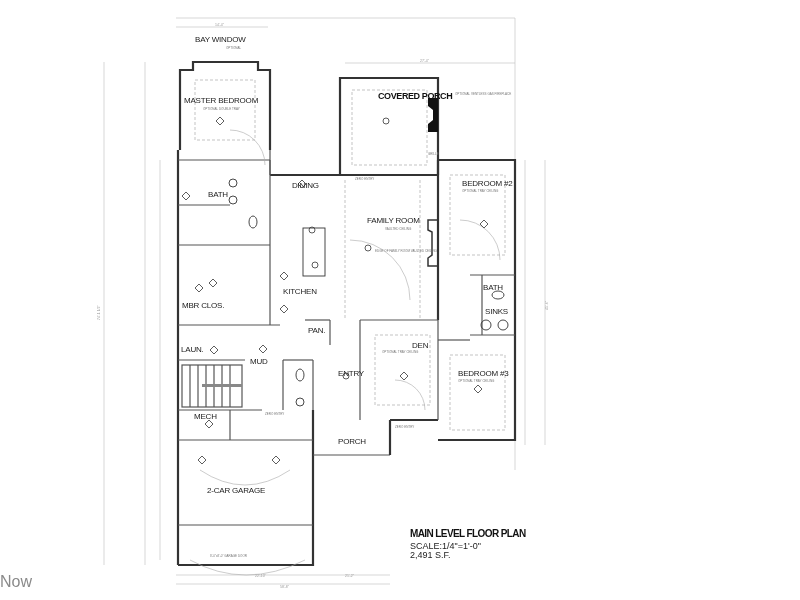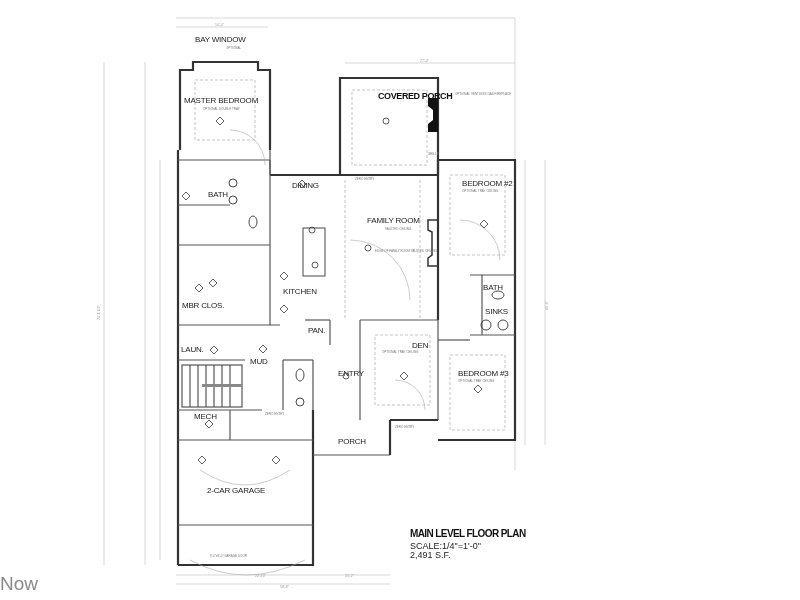--- a/index.html
+++ b/index.html
@@ -10,21 +10,21 @@
     .note { font-family:"Liberation Sans", sans-serif; font-size:3px; fill:#777; }
     .dim { font-family:"Liberation Sans", sans-serif; font-size:3.5px; fill:#999; }
     .title-block-heading { font-family:"Liberation Sans", sans-serif; font-size:10px; font-weight:bold; fill:#111; letter-spacing:-0.6px; }
     .title-block-line { font-family:"Liberation Sans", sans-serif; font-size:9px; fill:#222; }
     .wall { fill:none; stroke:#333; stroke-width:2.2; }
     .wall-thin { fill:none; stroke:#555; stroke-width:1.2; }
     .dashed { fill:none; stroke:#9a9a9a; stroke-width:0.6; stroke-dasharray:3 2; }
     .dimline { fill:none; stroke:#bcbcbc; stroke-width:0.6; }
     .arc { fill:none; stroke:#aaa; stroke-width:0.6; }
     .fixture { fill:none; stroke:#333; stroke-width:0.9; }
-    .watermark { position:absolute; left:0; top:573px; font-family:"Liberation Sans", sans-serif; font-size:19px; color:#8a8a8a; }
+    .watermark { position:absolute; left:0; top:573px; font-family:"Liberation Sans", sans-serif; font-size:16px; color:#8a8a8a; }
   </style>
 </head>
 <body>
 
 <svg id="plan" viewBox="0 0 800 600" xmlns="http://www.w3.org/2000/svg">
 
   <g>
     <line class="dimline" x1="176" y1="18" x2="515" y2="18"></line>
     <line class="dimline" x1="176" y1="27" x2="268" y2="27"></line>
     <line class="dimline" x1="345" y1="63" x2="515" y2="63"></line>

